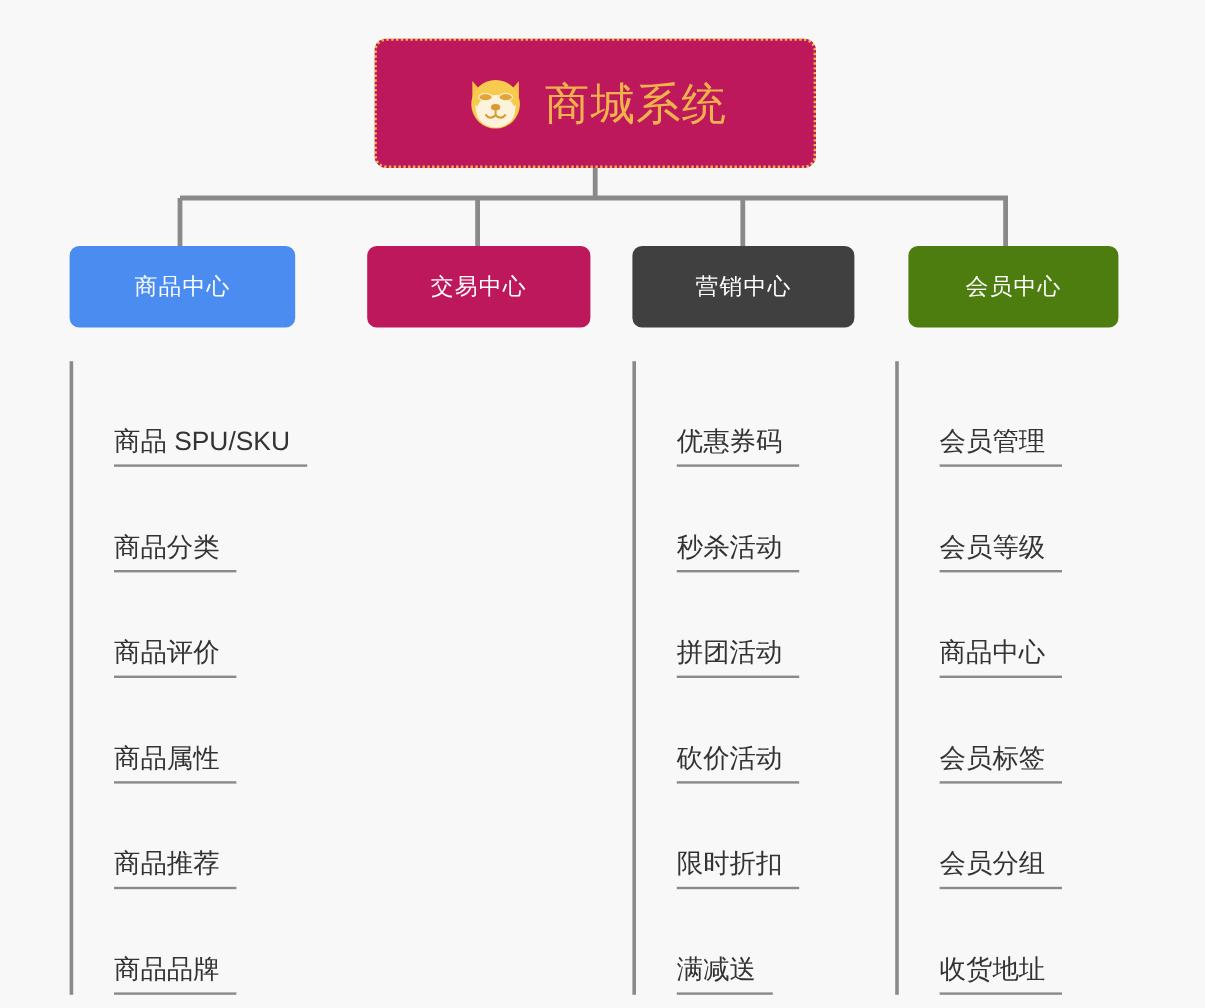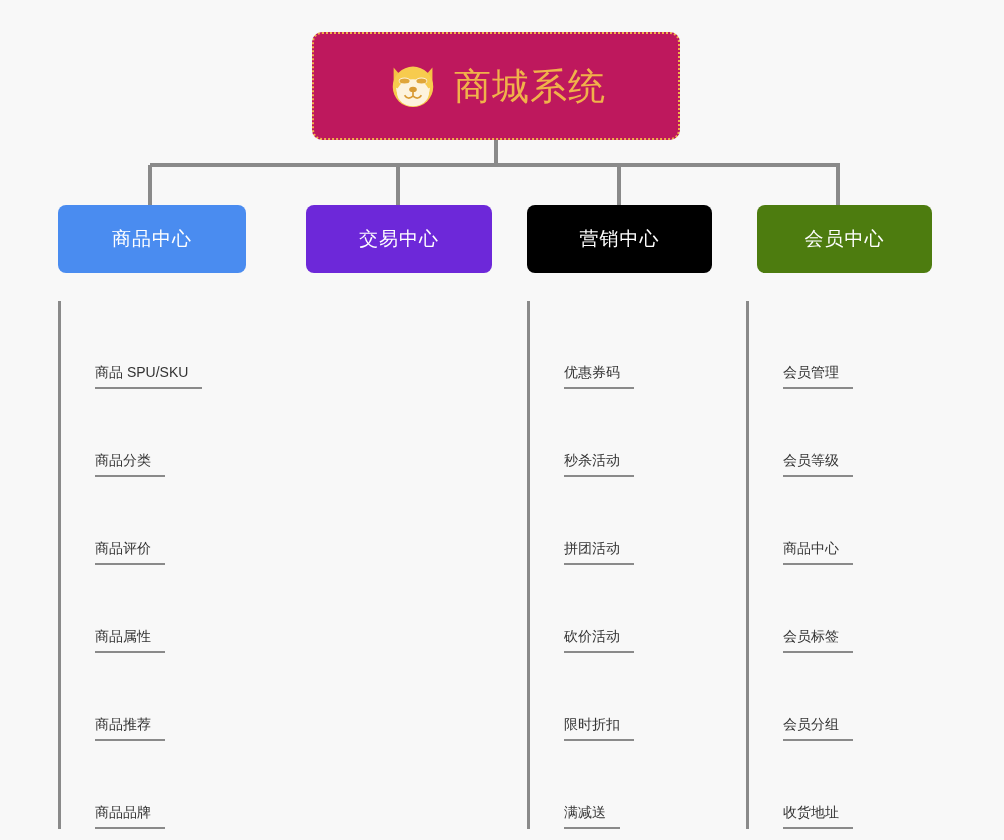--- a/index.html
+++ b/index.html
@@ -86,21 +86,21 @@
   }
   .leaf-item {
     position: relative;
     height: 88px;
     box-sizing: border-box;
     display: flex;
     align-items: flex-end;
     padding-left: 34px;
   }
   .leaf-label {
-    font-size: 14px;
+    font-size: 22px;
     color: #333333;
     white-space: nowrap;
     line-height: 1.25;
     padding: 0 14px 6px 0;
     border-bottom: 2px solid #8a8a8a;
   }
 </style>
 </head>
 <body style="background: rgb(248, 248, 248);">
 
@@ -156,27 +156,27 @@
       <div class="leaf-item">
         <span class="leaf-label" style="border-bottom-color: rgb(138, 138, 138);">商品推荐</span>
       </div>
       <div class="leaf-item">
         <span class="leaf-label" style="border-bottom-color: rgb(138, 138, 138);">商品品牌</span>
       </div>
     </div>
   </div>
 
   <div class="branch" id="branch-1" style="left:306px; width:186px;">
-    <div class="branch-header" style="background: #6d28d9;">
+    <div class="branch-header" style="background: #be185d;">
       <span>交易中心</span>
     </div>
   </div>
 
   <div class="branch" id="branch-2" style="left:527px; width:185px;">
-    <div class="branch-header" style="background: #000000;">
+    <div class="branch-header" style="background: #404040;">
       <span>营销中心</span>
     </div>
     <div class="leaf-list" style="border-left-color: rgb(138, 138, 138);">
       <div class="leaf-item">
         <span class="leaf-label" style="border-bottom-color: rgb(138, 138, 138);">优惠券码</span>
       </div>
       <div class="leaf-item">
         <span class="leaf-label" style="border-bottom-color: rgb(138, 138, 138);">秒杀活动</span>
       </div>
       <div class="leaf-item">

